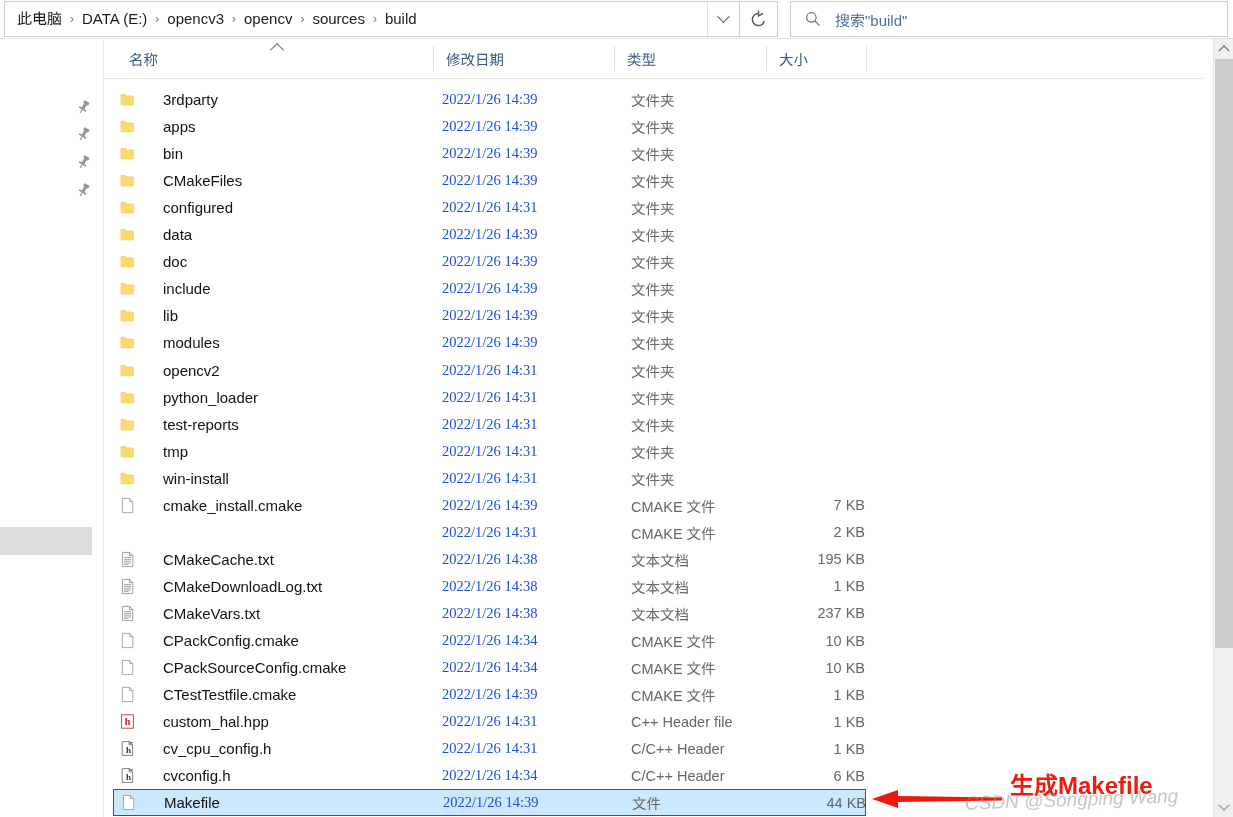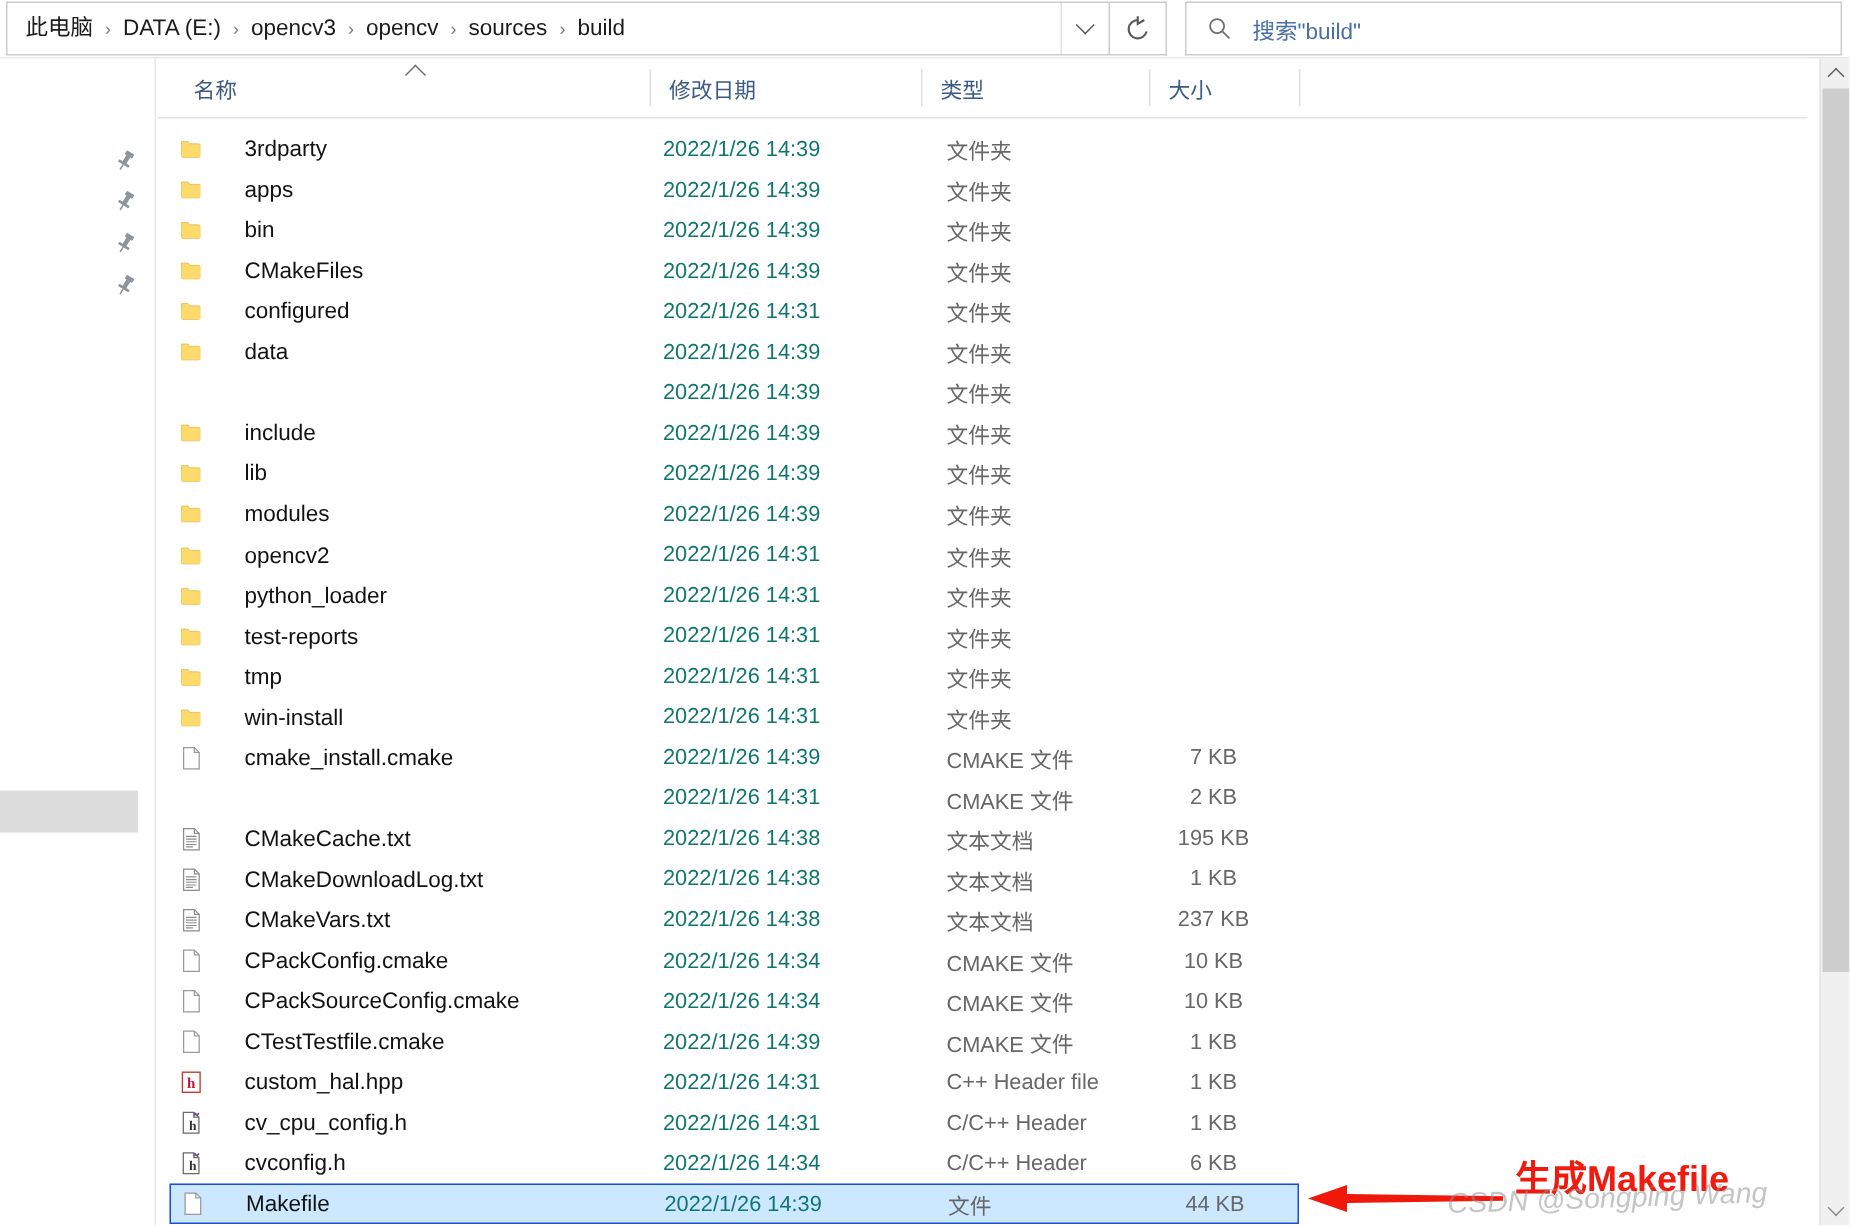--- a/index.html
+++ b/index.html
@@ -90,27 +90,27 @@
   }
   .row.selected {
     background: #cce8ff; border: 1px solid #1d4ed8;
   }
   .cell-name {
     position: absolute; left: 0; display: flex; align-items: center; gap: 27px;
     width: 320px; height: 100%; padding-left: 6px;
   }
   .nm { font-size: 15px; color: #121212; white-space: nowrap; }
   .cell-date {
-    position: absolute; left: 329px; font-size: 14.5px; color: #0f766e; white-space: nowrap;
+    position: absolute; left: 329px; font-size: 14.5px; color: #1d4ed8; white-space: nowrap; font-family: Liberation Serif, serif;
   }
   .cell-type {
     position: absolute; left: 518px; font-size: 14.5px; color: #676767; white-space: nowrap;
   }
   .cell-size {
-    position: absolute; left: 640px; width: 112px; text-align: center;
+    position: absolute; left: 640px; width: 112px; text-align: right;
     font-size: 14.5px; color: #676767; white-space: nowrap;
   }
 
   
   .ico { width: 17px; height: 17px; flex: 0 0 17px; position: relative; }
 
   
   .vscroll {
     position: absolute; right: 0; top: 39px; width: 20px; height: 778px;
     background: #f0f0f0; border-left: 1px solid #e3e3e3;
@@ -323,20 +323,27 @@
             <path d="M2 3.4 h4.4 l1.1 1.5 H13.6 a0.7 0.7 0 0 1 0.7 0.7 v7.6 a0.7 0.7 0 0 1 -0.7 0.7 H2.7 a0.7 0.7 0 0 1 -0.7 -0.7 Z" fill="#fbd975" stroke="#e8bf53" stroke-width="0.6"></path>
             <path d="M2 5.6 h12.3 v8 H2 Z" fill="#fdd96b" opacity="0.9"></path>
           </svg>
           <span class="nm">data</span>
         </div>
         <div class="cell-date">2022/1/26 14:39</div>
         <div class="cell-type">文件夹</div>
         <div class="cell-size"></div>
       </div>
       <div class="row" style="top: 168.3px;">
+        <div class="cell-name">
+          <svg width="17" height="17" viewBox="0 0 17 17" class="ico">
+            <path d="M2 3.4 h4.4 l1.1 1.5 H13.6 a0.7 0.7 0 0 1 0.7 0.7 v7.6 a0.7 0.7 0 0 1 -0.7 0.7 H2.7 a0.7 0.7 0 0 1 -0.7 -0.7 Z" fill="#fbd975" stroke="#e8bf53" stroke-width="0.6"></path>
+            <path d="M2 5.6 h12.3 v8 H2 Z" fill="#fdd96b" opacity="0.9"></path>
+          </svg>
+          <span class="nm">doc</span>
+        </div>
         <div class="cell-date">2022/1/26 14:39</div>
         <div class="cell-type">文件夹</div>
         <div class="cell-size"></div>
       </div>
       <div class="row" style="top: 195.35px;">
         <div class="cell-name">
           <svg width="17" height="17" viewBox="0 0 17 17" class="ico">
             <path d="M2 3.4 h4.4 l1.1 1.5 H13.6 a0.7 0.7 0 0 1 0.7 0.7 v7.6 a0.7 0.7 0 0 1 -0.7 0.7 H2.7 a0.7 0.7 0 0 1 -0.7 -0.7 Z" fill="#fbd975" stroke="#e8bf53" stroke-width="0.6"></path>
             <path d="M2 5.6 h12.3 v8 H2 Z" fill="#fdd96b" opacity="0.9"></path>
           </svg>

